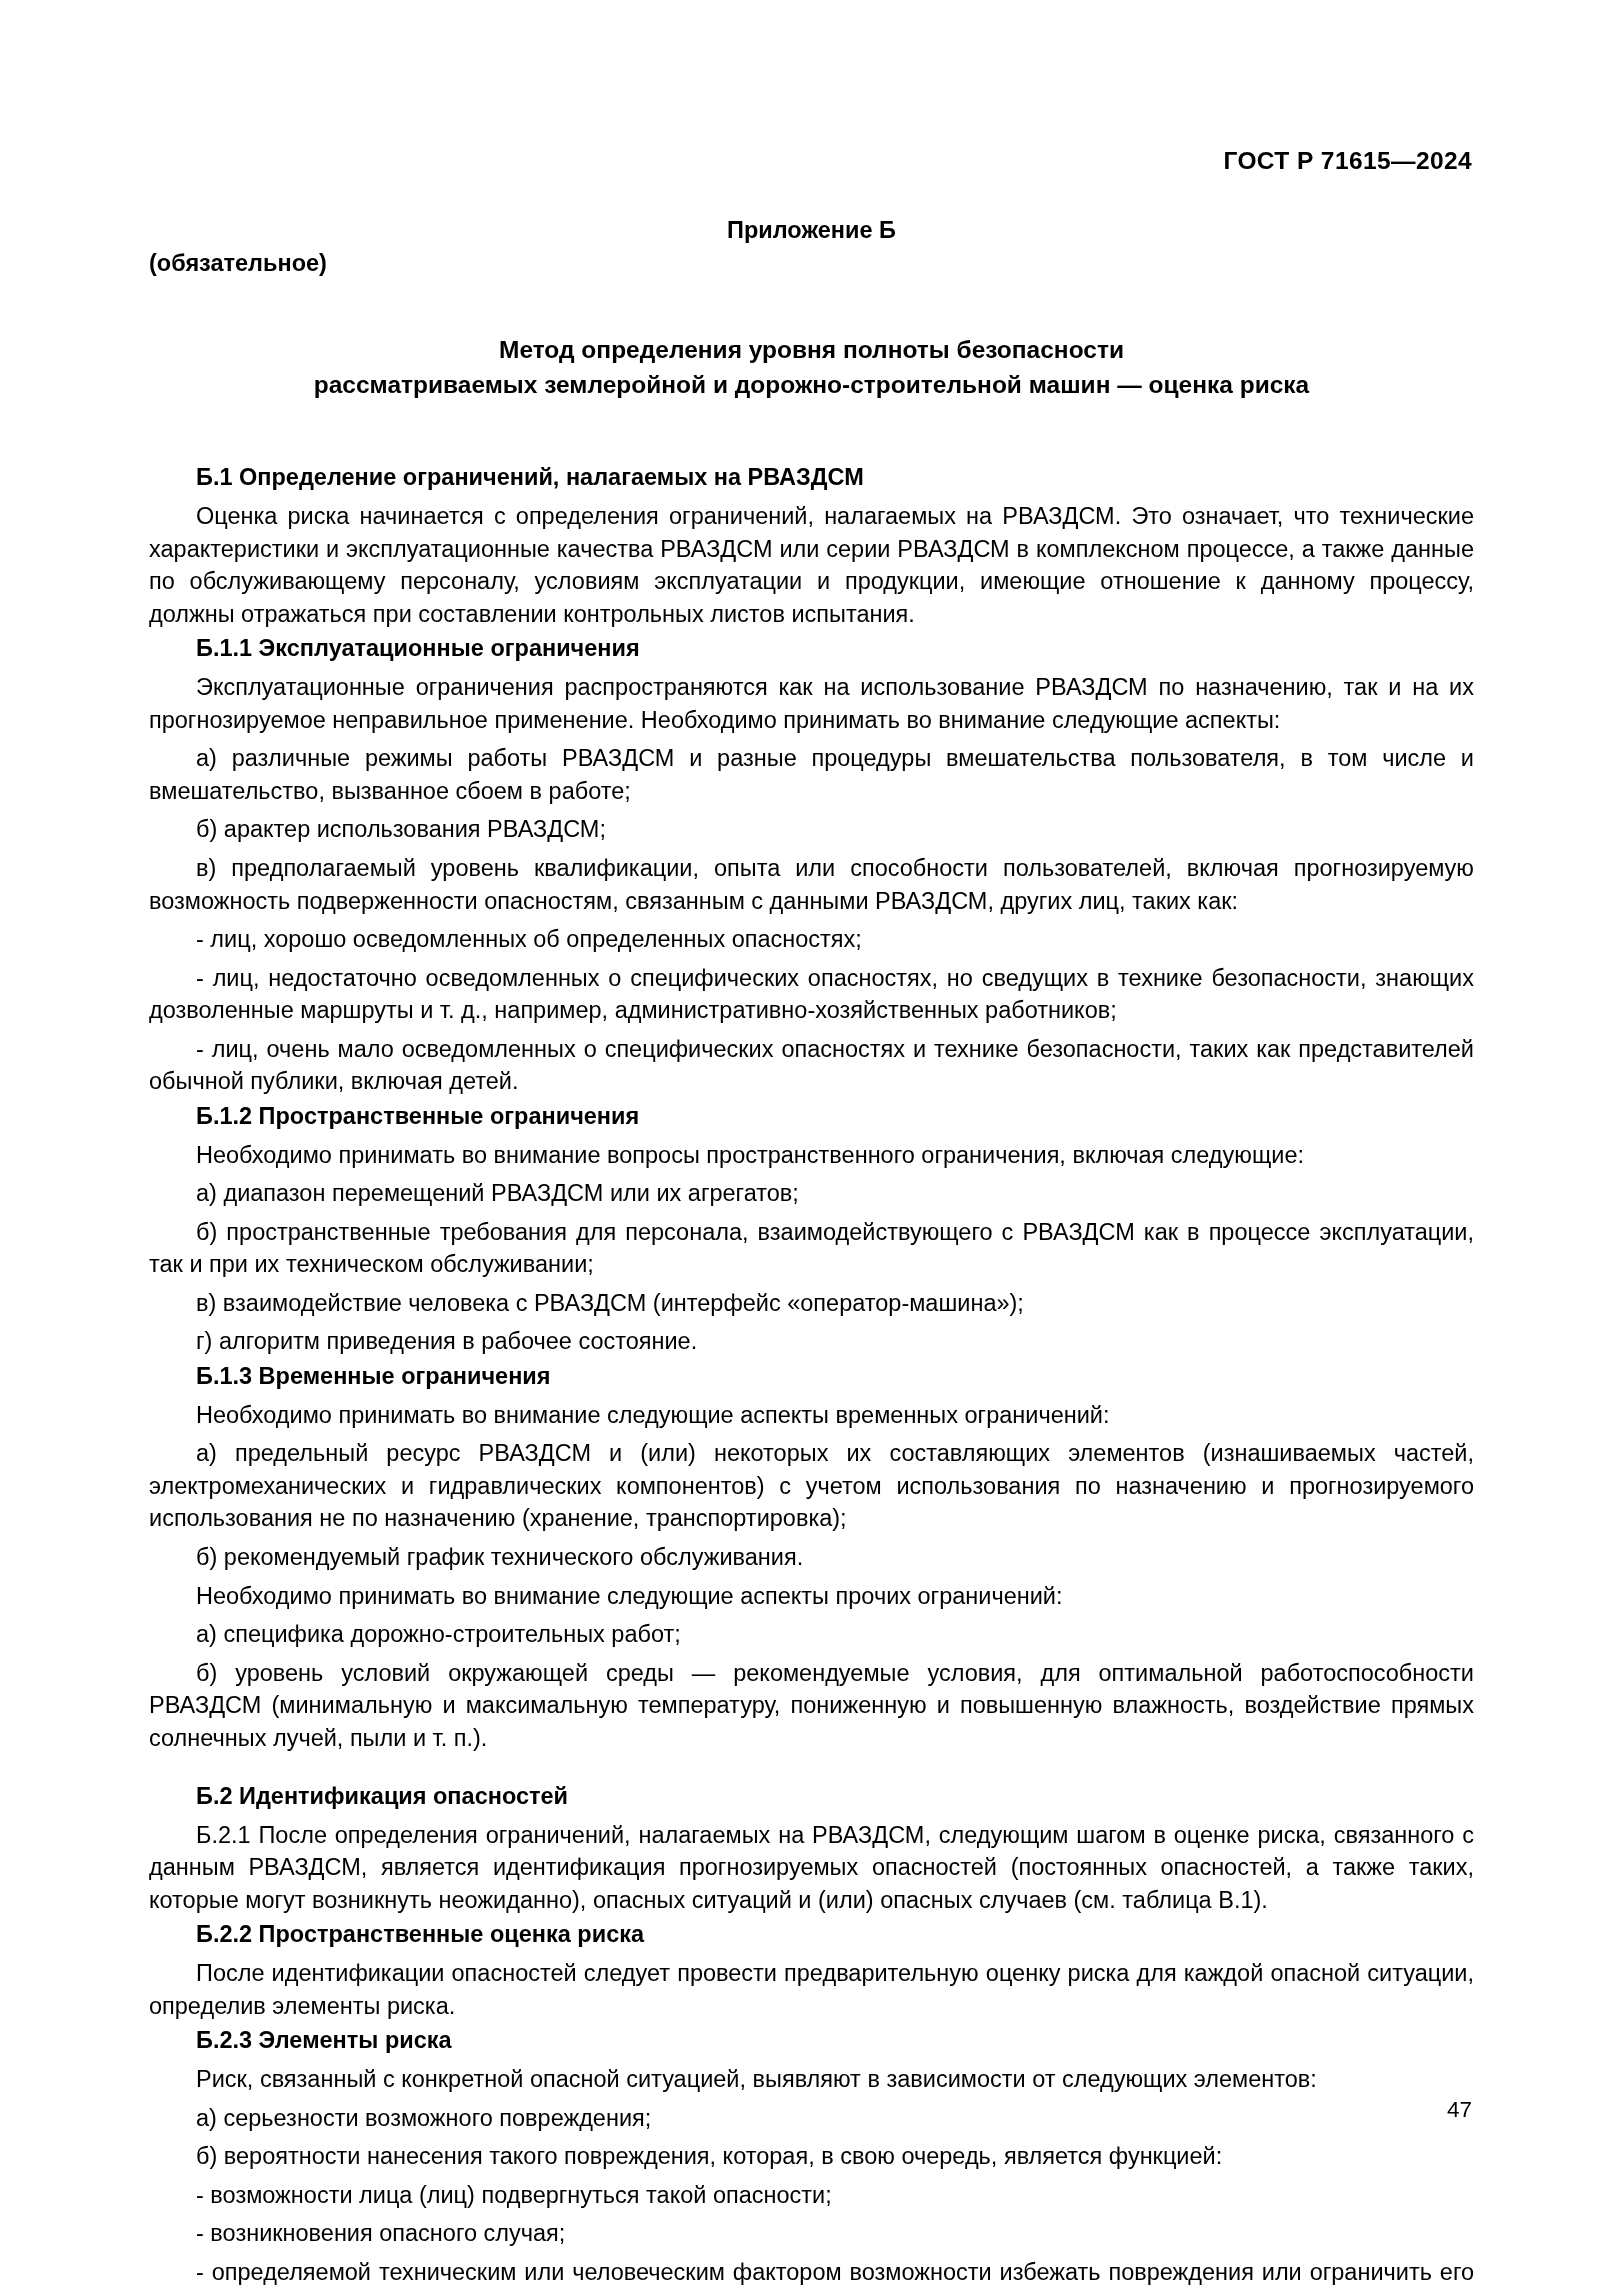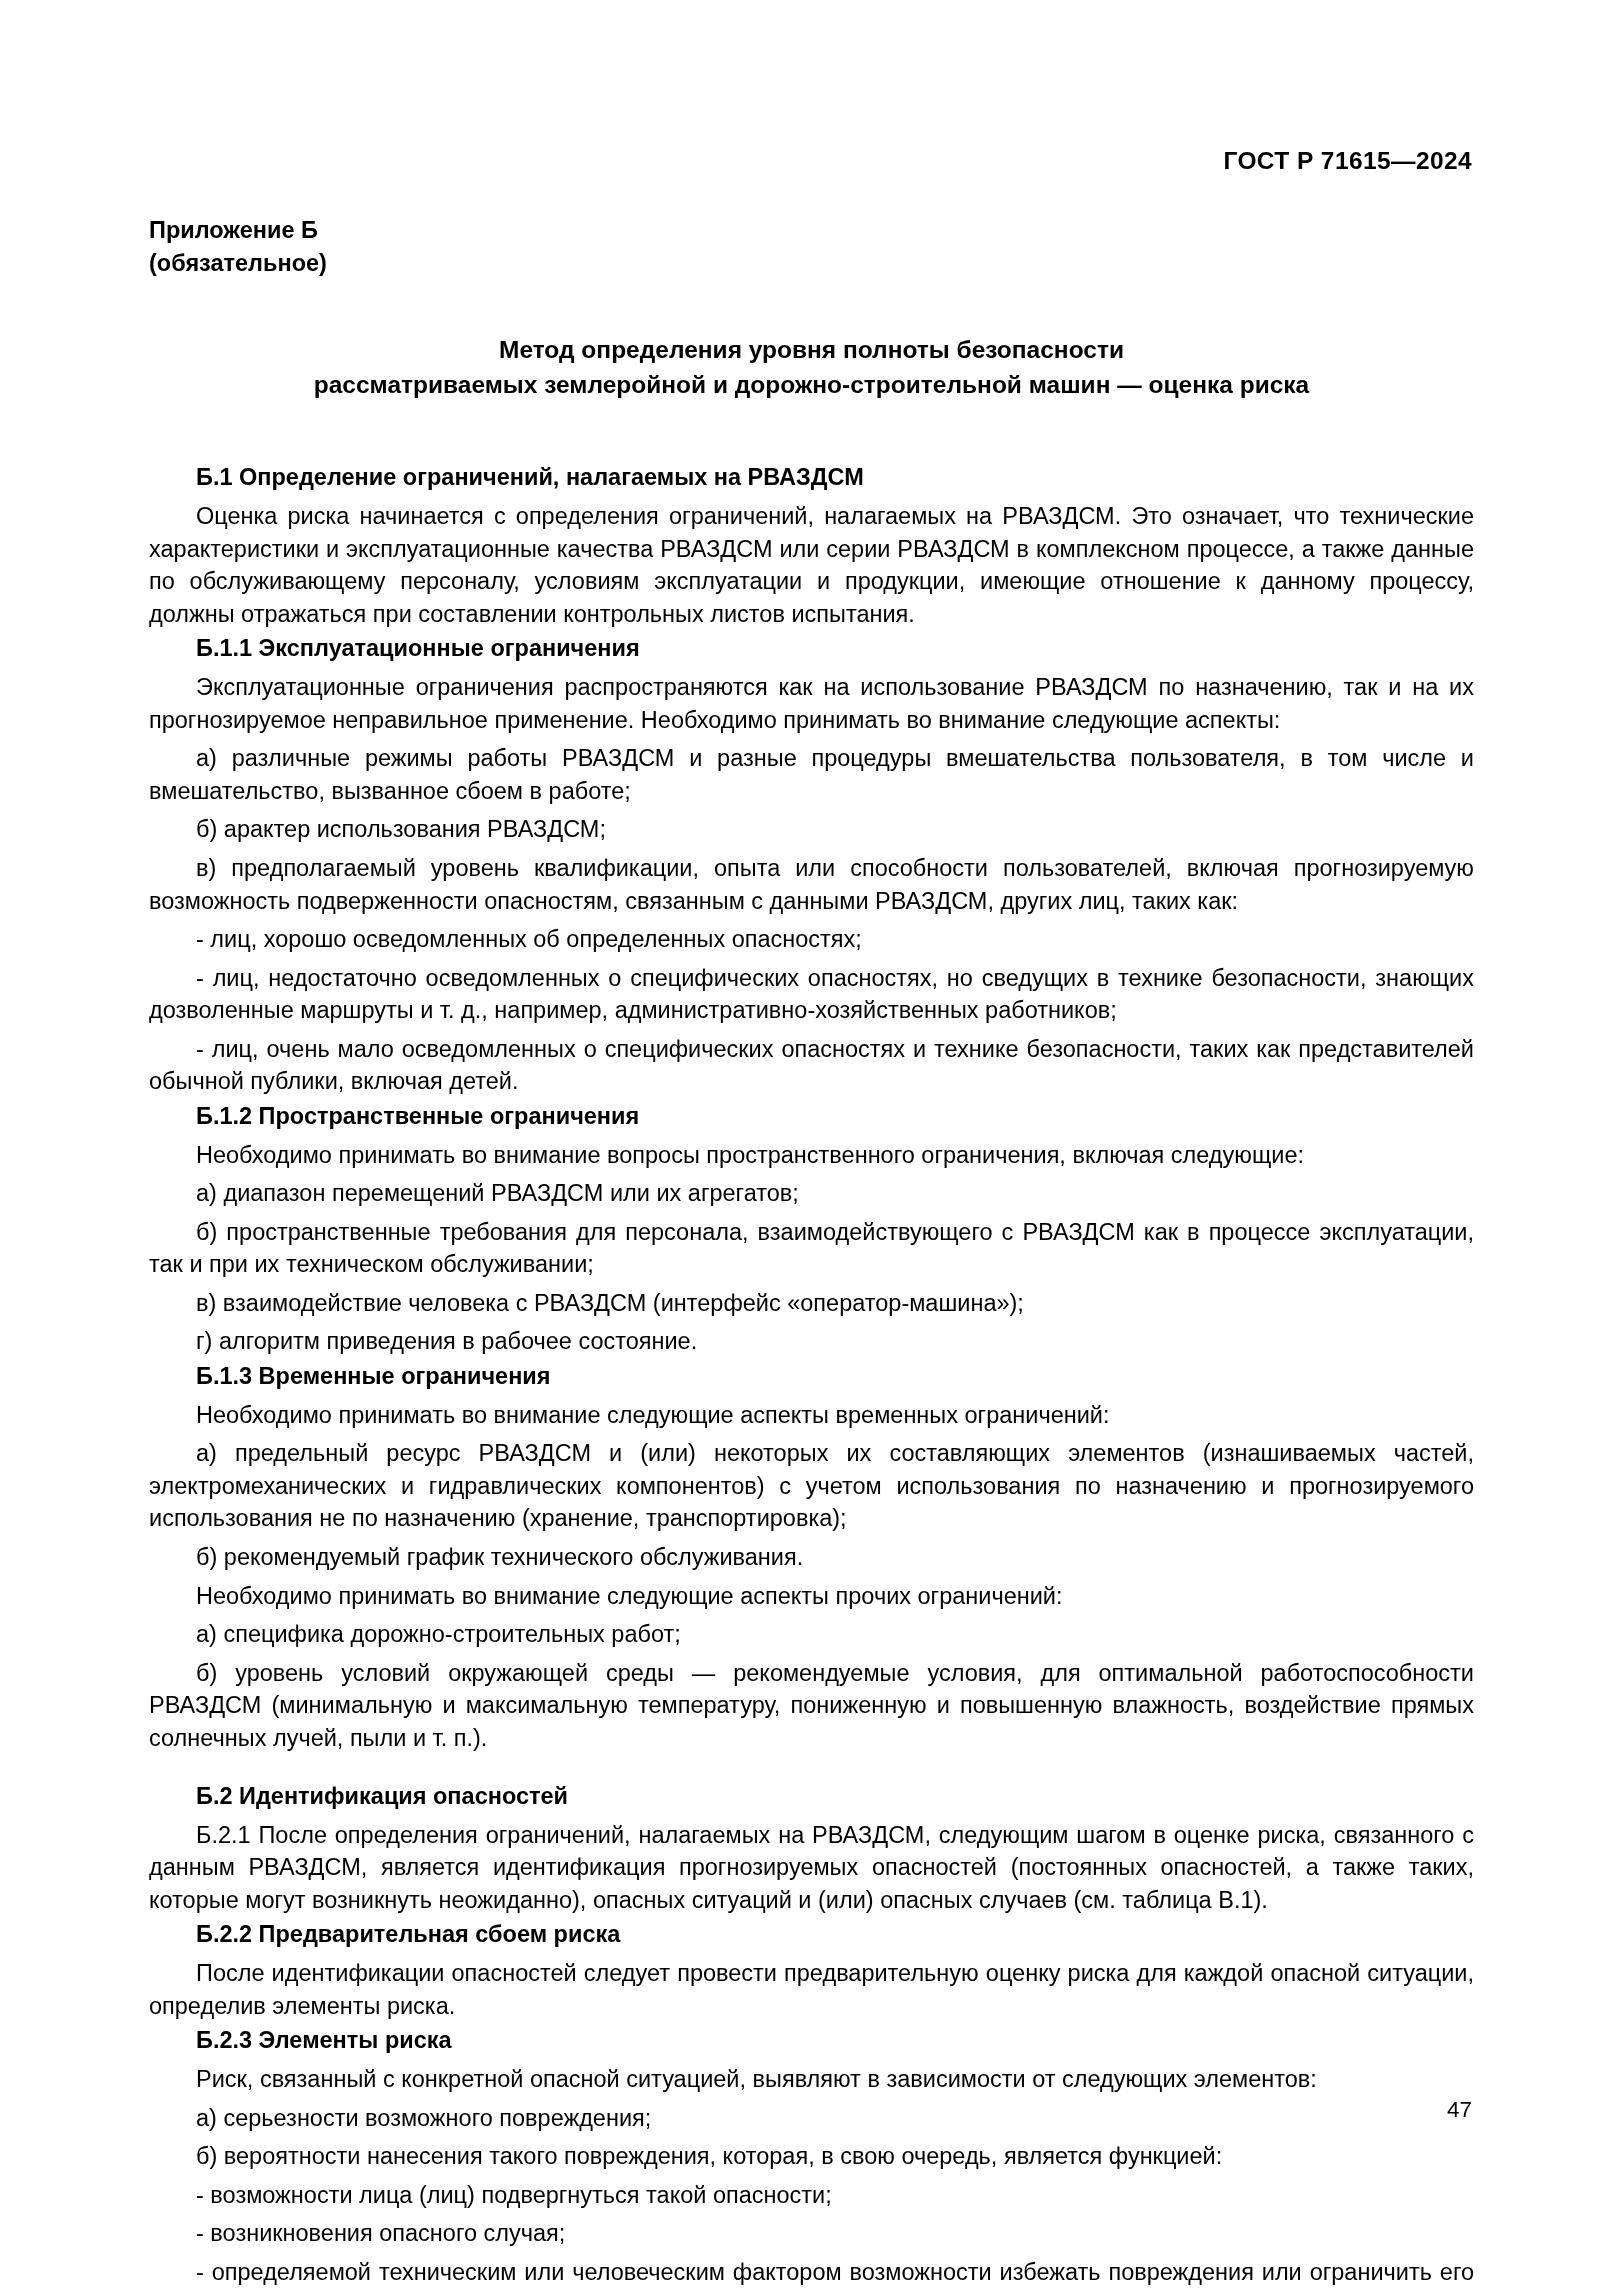--- a/index.html
+++ b/index.html
@@ -32,20 +32,21 @@
     font-weight: bold;
     letter-spacing: 0.4px;
   }
   .content {
     position: absolute;
     top: 214px;
     left: 149px;
     width: 1325px;
   }
   .appendix-title {
+    text-align: center;
     font-size: 23.5px;
     font-weight: bold;
     line-height: 1.42;
   }
   .appendix-sub {
     text-align: left;
     font-size: 23.5px;
     font-weight: bold;
     line-height: 1.42;
   }
@@ -129,21 +130,21 @@
     <div class="para indent">б)  рекомендуемый график технического обслуживания.</div>
     <div class="para indent">Необходимо принимать во внимание следующие аспекты прочих ограничений:</div>
     <div class="para indent">а)  специфика дорожно-строительных работ;</div>
     <div class="para indent">б)  уровень условий окружающей среды — рекомендуемые условия, для оптимальной работоспособности РВАЗДСМ (минимальную и максимальную температуру, пониженную и повышенную влажность, воздействие прямых солнечных лучей, пыли и т. п.).</div>
 
     <div class="spacer-lg"></div>
 
     <div class="section-head" style="margin-top:0">Б.2 Идентификация опасностей</div>
     <div class="para indent">Б.2.1 После определения ограничений, налагаемых на РВАЗДСМ, следующим шагом в оценке риска, связанного с данным РВАЗДСМ, является идентификация прогнозируемых опасностей (постоянных опасностей, а также таких, которые могут возникнуть неожиданно), опасных ситуаций и (или) опасных случаев (см. таблица В.1).</div>
 
-    <div class="section-head tight">Б.2.2 Предварительная сбоем риска</div>
+    <div class="section-head tight">Б.2.2 Пространственные оценка риска</div>
     <div class="para indent">После идентификации опасностей следует провести предварительную оценку риска для каждой опасной ситуации, определив элементы риска.</div>
 
     <div class="section-head tight">Б.2.3 Элементы риска</div>
     <div class="para indent">Риск, связанный с конкретной опасной ситуацией, выявляют в зависимости от следующих элементов:</div>
     <div class="para indent">а)  серьезности возможного повреждения;</div>
     <div class="para indent">б)  вероятности нанесения такого повреждения, которая, в свою очередь, является функцией:</div>
     <div class="para indent">-  возможности лица (лиц) подвергнуться такой опасности;</div>
     <div class="para indent">-  возникновения опасного случая;</div>
     <div class="para indent">-  определяемой техническим или человеческим фактором возможности избежать повреждения или ограничить его последствия.</div>
     <div class="para indent">Элементы риска показаны на рисунке Б.1.</div>

